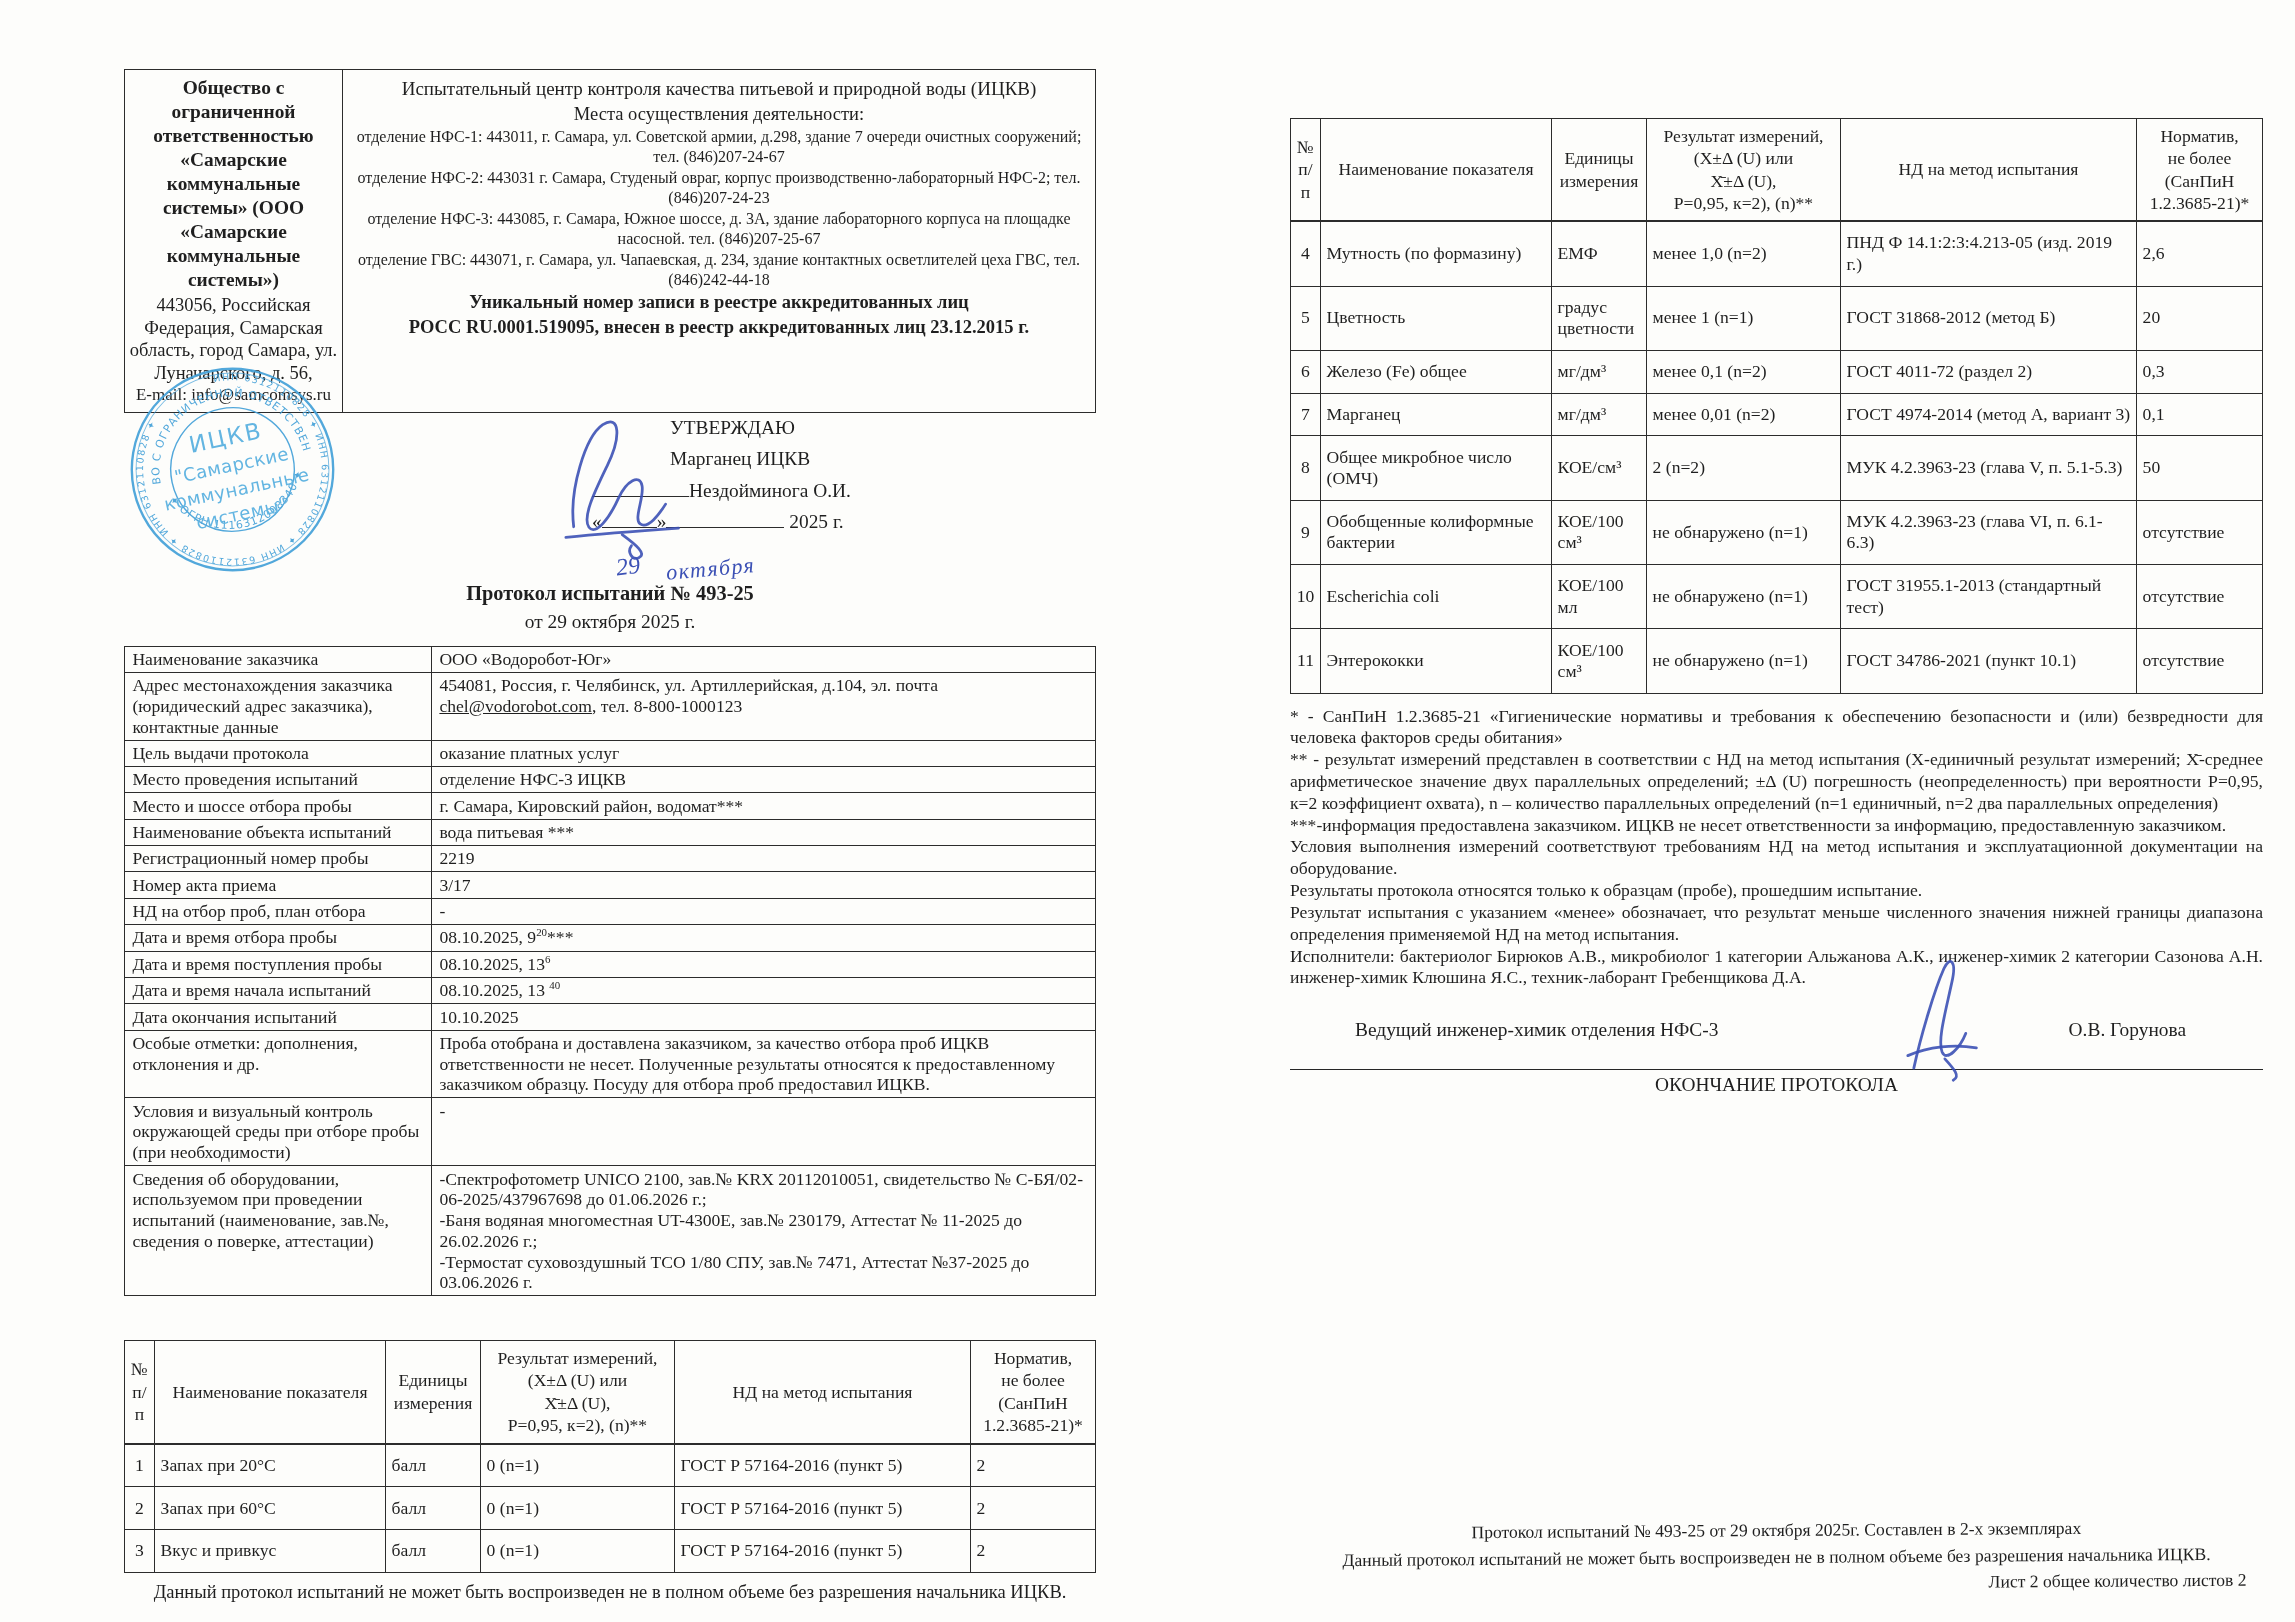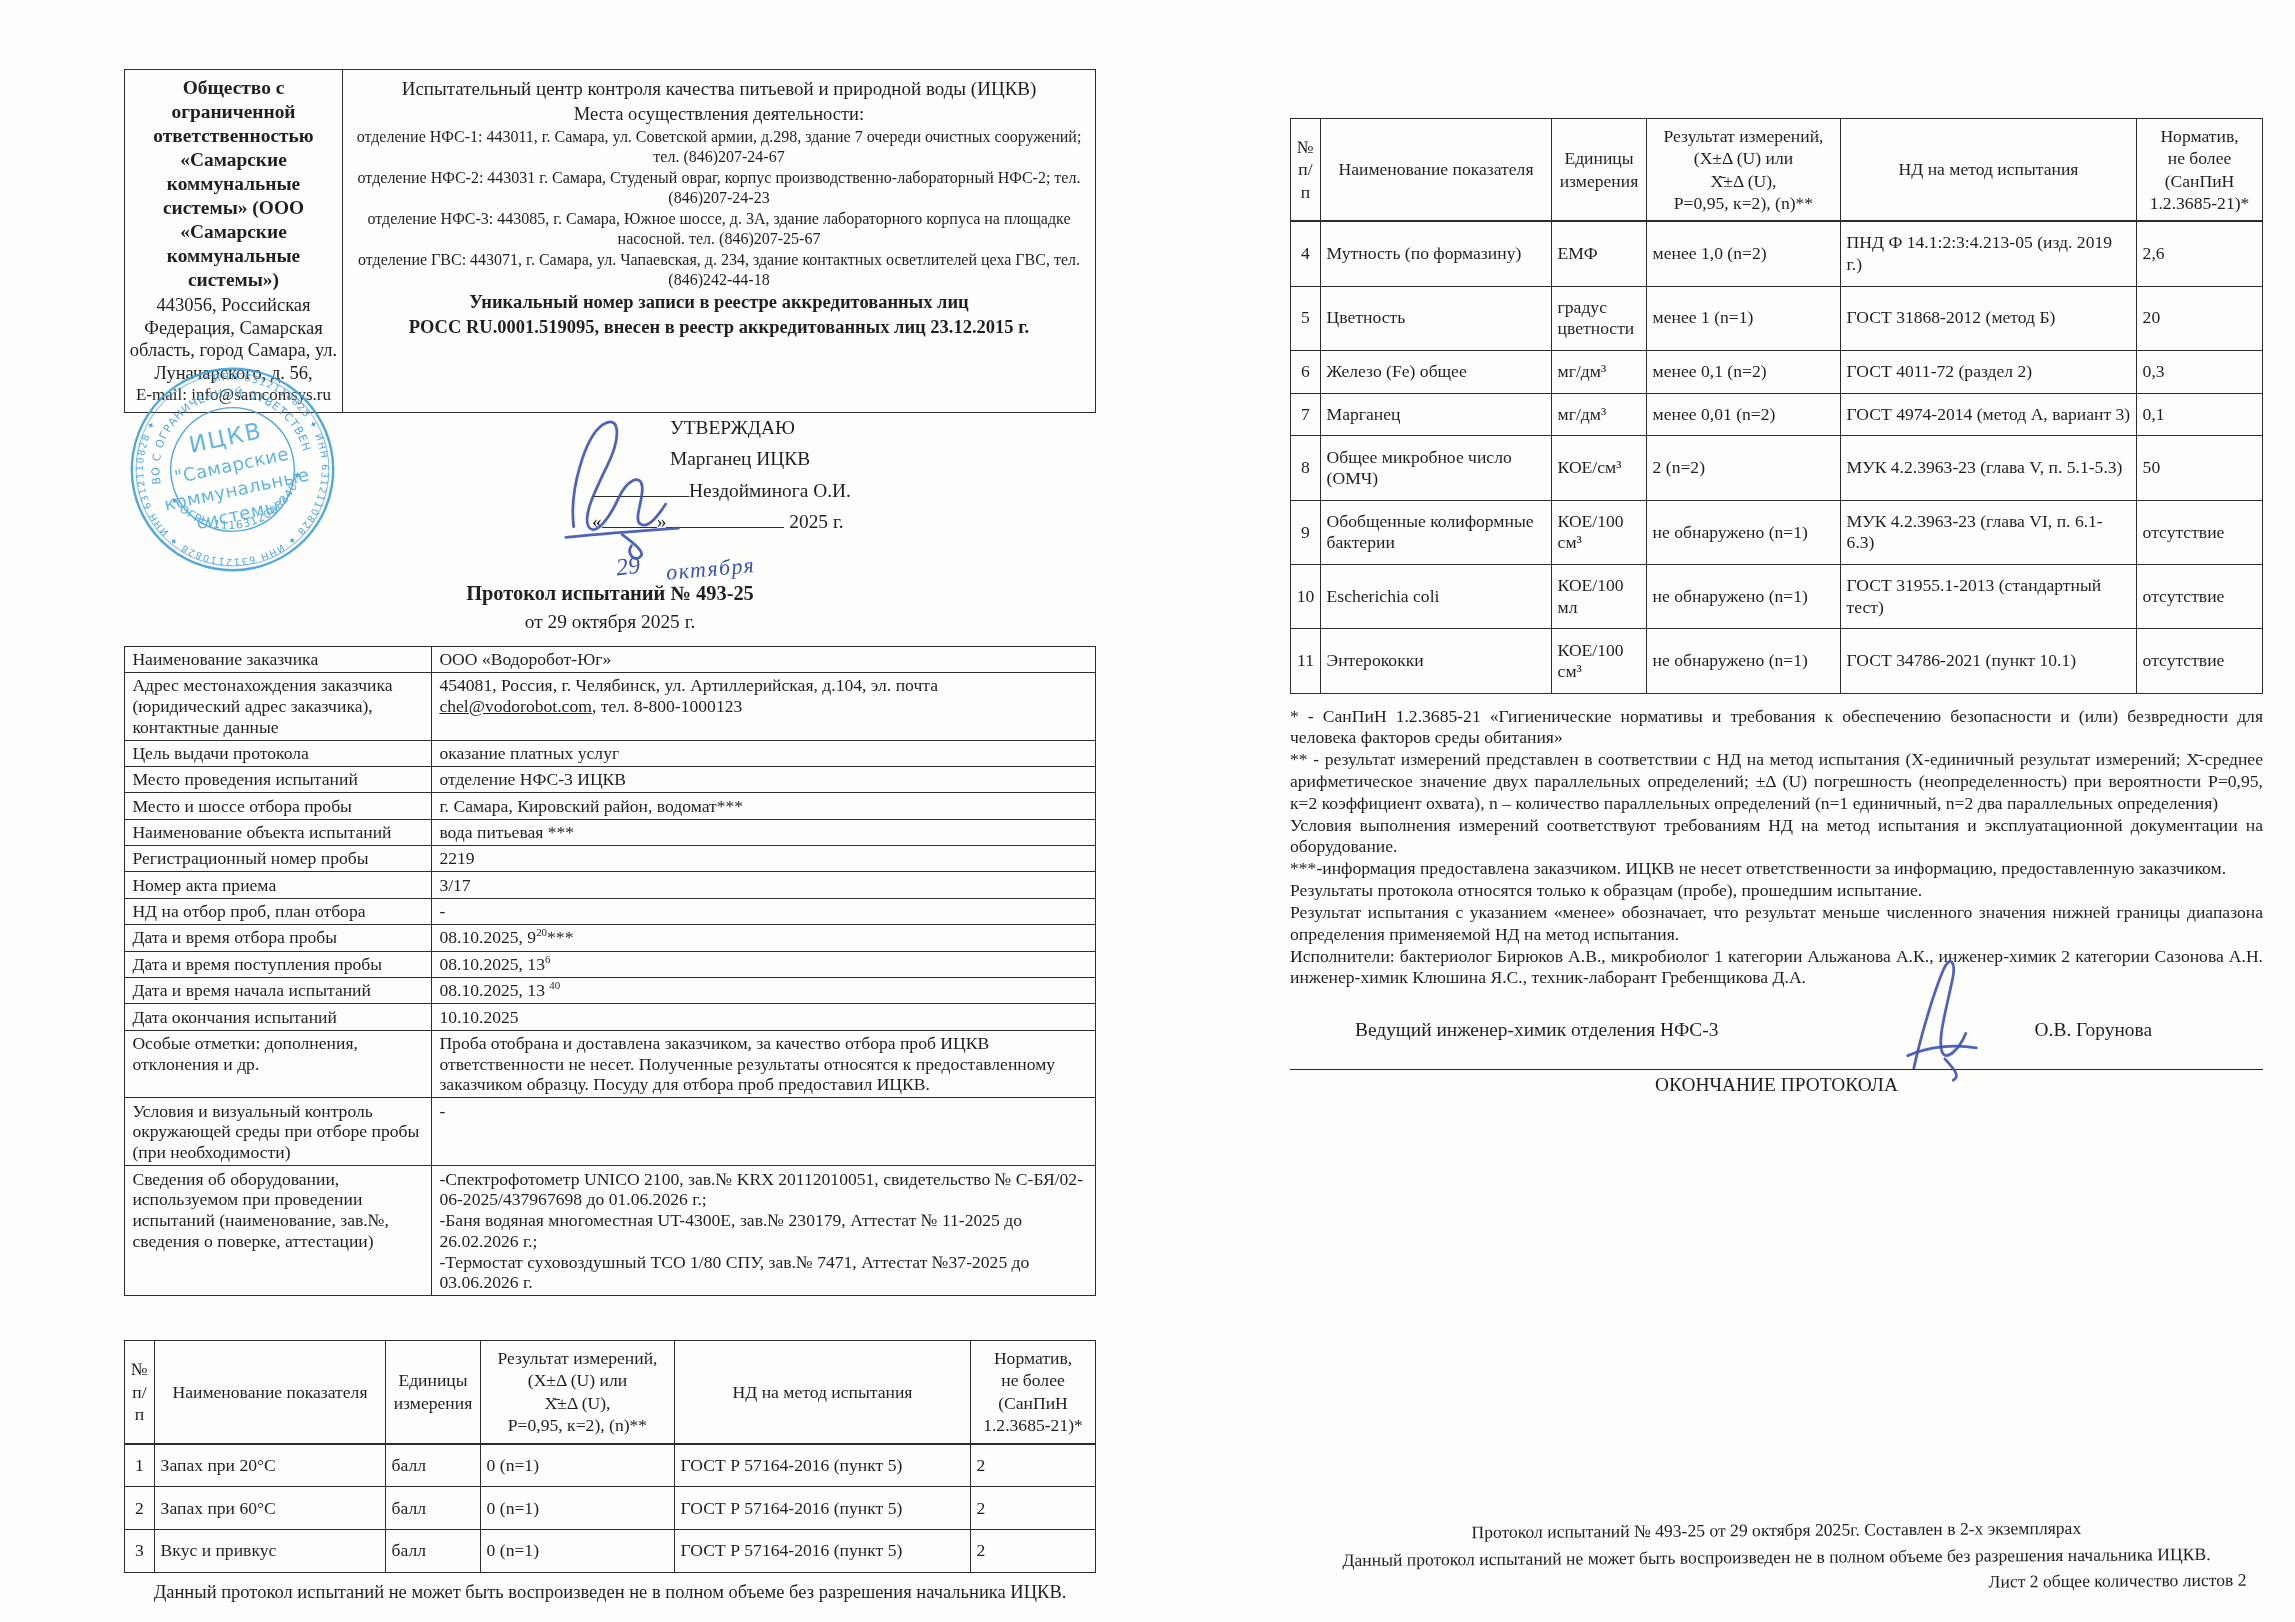--- a/index.html
+++ b/index.html
@@ -65,21 +65,21 @@
   .res td:first-child{text-align:center}
   .res thead tr{border-bottom:2.8px solid #2c2c2c}
   .res1{margin-top:44px}
   .p1foot{margin-top:9.3px;font-size:18.5px;text-align:center}
 
   
   .notes{margin-top:12px;font-size:17.6px;line-height:1.24;text-align:justify}
   .notes p{margin:0}
   .signrow{display:flex;align-items:center;margin-top:30px;position:relative;font-size:19.4px}
   .sign-role{margin-left:65px}
-  .sign-name{margin-left:auto;margin-right:111px}
+  .sign-name{margin-left:auto;margin-right:77px}
   .sig2{position:absolute;right:268px;top:-69px;width:116px;height:139px}
   .endrule{border-top:1.9px solid #262626;margin-top:28px}
   .endline{text-align:center;font-size:19.4px;padding-top:3.7px}
   .p2footer{position:absolute;left:0;top:1402px;width:100%;font-size:17.6px;transform:rotate(-0.4deg)}
   .f1{text-align:center}
   .f2{text-align:center;margin-top:5.6px}
   .f3{text-align:right;padding-right:16.7px;margin-top:5.6px}
 
   sup{font-size:0.62em;vertical-align:super;line-height:0}
   .u{text-decoration:underline}
@@ -377,22 +377,22 @@
           <td>не обнаружено (n=1)</td>
           <td>ГОСТ 34786-2021 (пункт 10.1)</td>
           <td>отсутствие</td>
         </tr>
       </tbody>
   </table>
 
   <div class="notes">
       <p class="note">* - СанПиН 1.2.3685-21 «Гигиенические нормативы и требования к обеспечению безопасности и (или) безвредности для человека факторов среды обитания»</p>
       <p class="note">** - результат измерений представлен в соответствии с НД на метод испытания (Х-единичный результат измерений; Х̄-среднее арифметическое значение двух параллельных определений; ±Δ (U) погрешность (неопределенность) при вероятности Р=0,95, к=2 коэффициент охвата), n – количество параллельных определений (n=1 единичный, n=2 два параллельных определения)</p>
+      <p class="note">***-информация предоставлена заказчиком. ИЦКВ не несет ответственности за информацию, предоставленную заказчиком.</p>
       <p class="note">Условия выполнения измерений соответствуют требованиям НД на метод испытания и эксплуатационной документации на оборудование.</p>
-      <p class="note">***-информация предоставлена заказчиком. ИЦКВ не несет ответственности за информацию, предоставленную заказчиком.</p>
       <p class="note">Результаты протокола относятся только к образцам (пробе), прошедшим испытание.</p>
       <p class="note">Результат испытания с указанием «менее» обозначает, что результат меньше численного значения нижней границы диапазона определения применяемой НД на метод испытания.</p>
       <p class="note">Исполнители: бактериолог Бирюков А.В., микробиолог 1 категории Альжанова А.К., инженер-химик 2 категории Сазонова А.Н. инженер-химик Клюшина Я.С., техник-лаборант Гребенщикова Д.А.</p>
     </div>
 
   <div class="signrow">
     <svg class="sig2" viewBox="0 0 250 300">
       <path class="sigpath" d="M75 255 C90 185, 120 85, 140 40 C153 12, 168 22, 157 70 C143 135, 126 195, 136 220 C146 243, 175 210, 187 180"></path>
       <path class="sigpath" d="M62 228 C107 208, 162 203, 210 211"></path>
       <path class="sigpath" d="M142 235 C162 257, 176 273, 160 281"></path>

